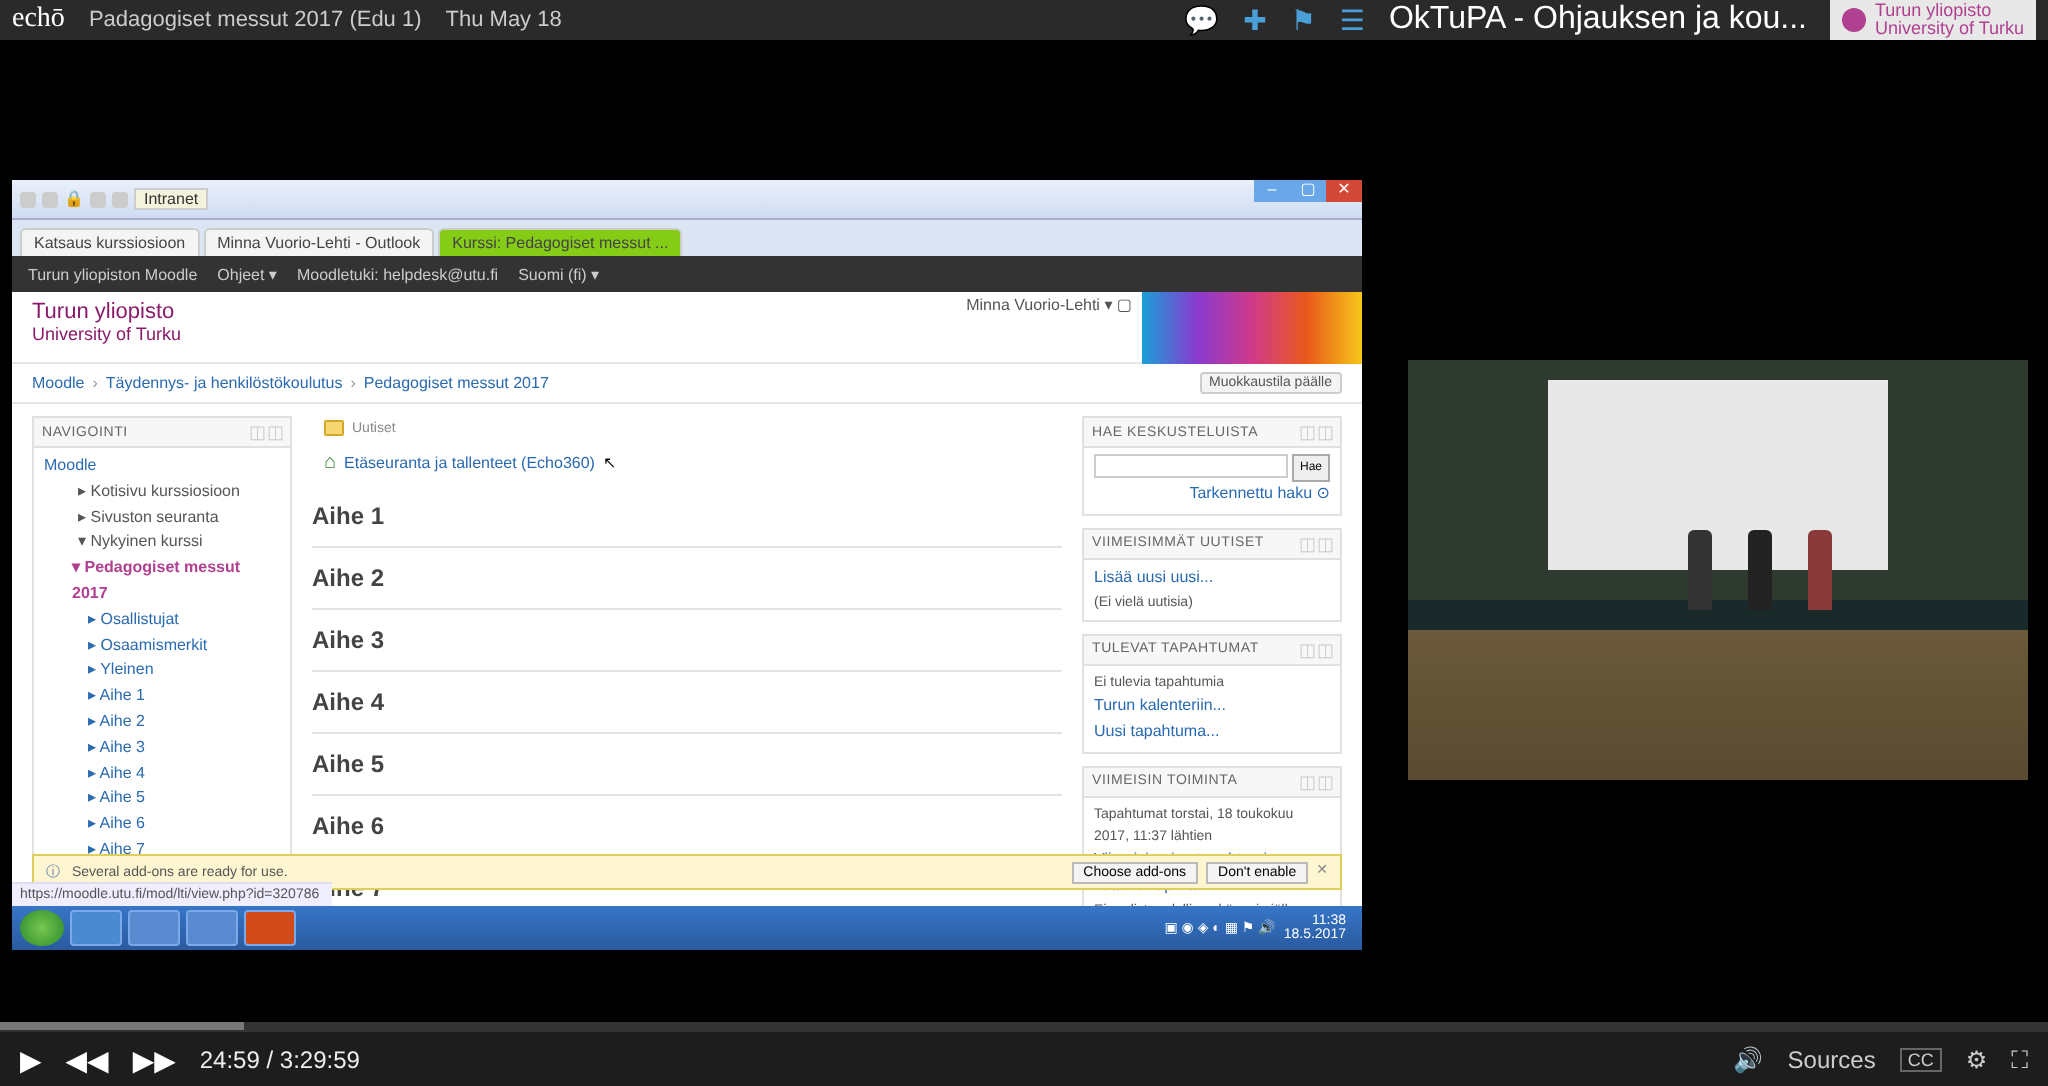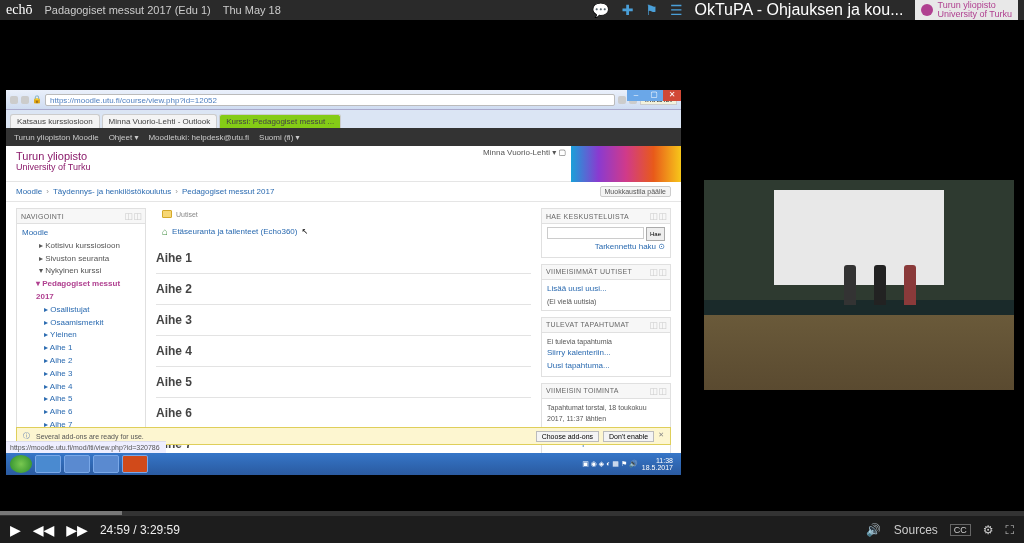--- a/index.html
+++ b/index.html
@@ -132,21 +132,20 @@
   <div class="screen-share">
     <div class="win-ctrl">
       <span class="min">–</span>
       <span class="max">▢</span>
       <span class="close">✕</span>
     </div>
     <div class="win-chrome">
       <span class="dot"></span>
       <span class="dot"></span>
       <span class="ssl">🔒</span>
-      <span class="addr">https://moodle.utu.fi/course/view.php?id=12052</span>
       <span class="dot"></span>
       <span class="dot"></span>
       <span style="background:#f2f2dd;border:1px solid #ccc;padding:0 4px;">Intranet</span>
     </div>
     <div class="tabs">
       <div class="tab">Katsaus kurssiosioon</div>
       <div class="tab">Minna Vuorio-Lehti - Outlook</div>
       <div class="tab active">Kurssi: Pedagogiset messut ...</div>
     </div>
 
@@ -248,21 +247,21 @@
             <div class="txt">(Ei vielä uutisia)</div>
           </div>
         </div>
         <div class="block">
           <div class="block-h">
               <span>TULEVAT TAPAHTUMAT</span>
               <span class="dots">◫&nbsp;◫</span>
             </div>
           <div class="block-c">
             <div class="txt">Ei tulevia tapahtumia</div>
-            <a class="rt-link">Siirry kalenteriin...</a><br>
+            <a class="rt-link">Turun kalenteriin...</a><br>
             <a class="rt-link">Uusi tapahtuma...</a>
           </div>
         </div>
         <div class="block">
           <div class="block-h">
               <span>VIIMEISIN TOIMINTA</span>
               <span class="dots">◫&nbsp;◫</span>
             </div>
           <div class="block-c">
             <div class="txt">Tapahtumat torstai, 18 toukokuu 2017, 11:37 lähtien</div>

